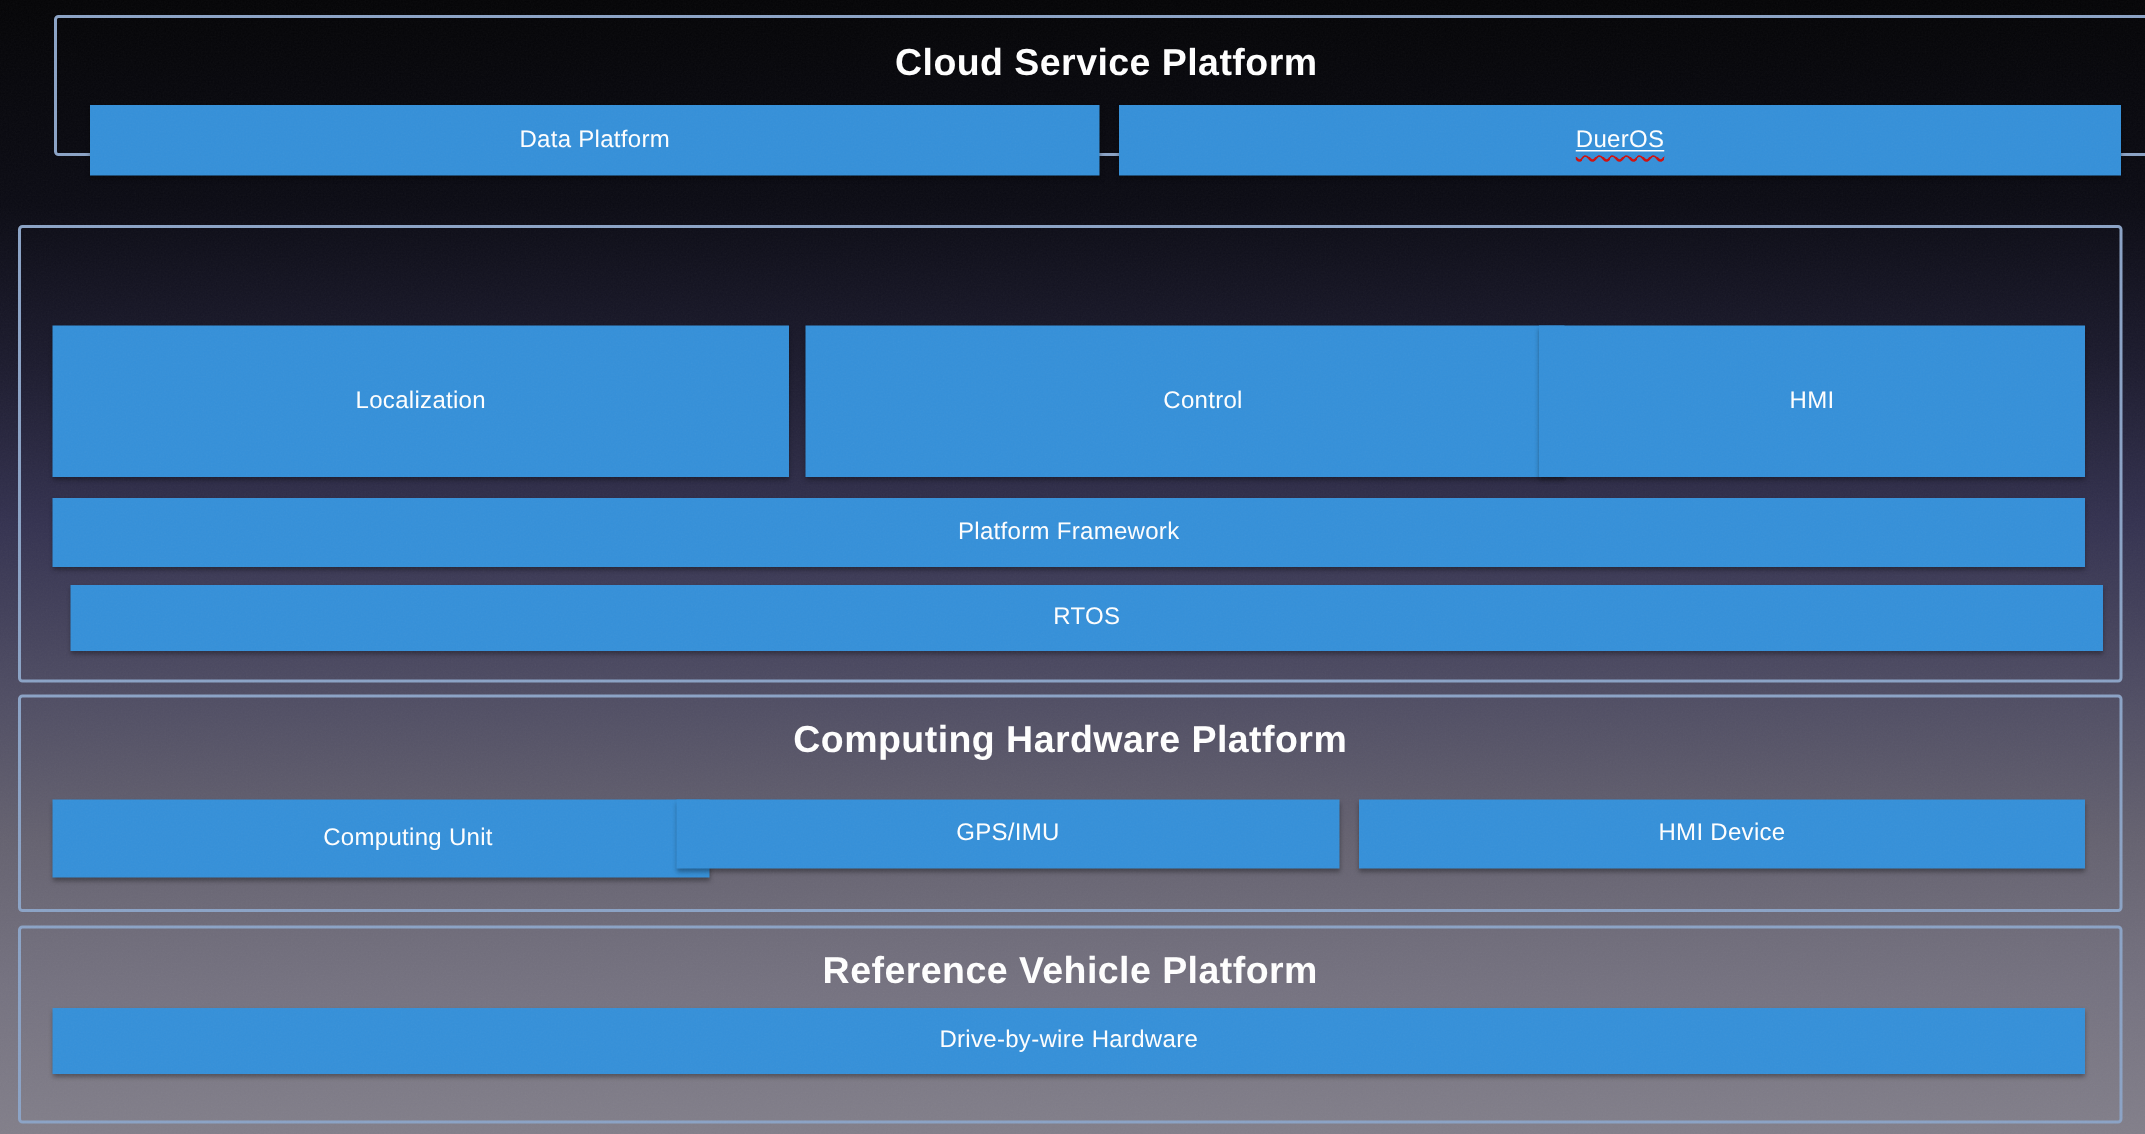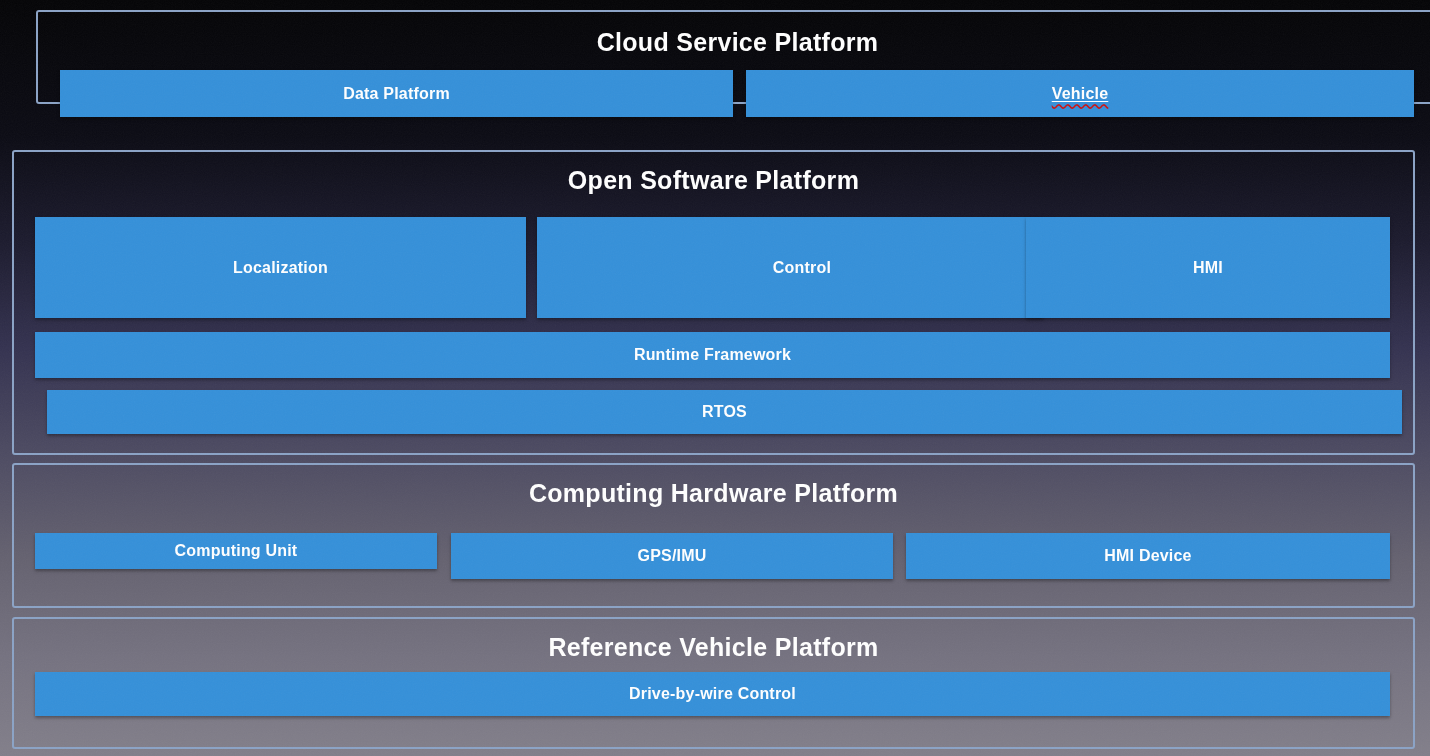--- a/index.html
+++ b/index.html
@@ -45,42 +45,42 @@
     line-height: 28px;
     letter-spacing: 0.3px;
   }
   #sec-cloud .section-title { top: 16px; }
 
   .blue-box {
     position: absolute;
     background: #3590d9;
     color: #ffffff;
     font-size: 16px;
-    font-weight: bold;
+    font-weight: normal;
     display: flex;
     align-items: center;
     justify-content: center;
     text-align: left;
     box-shadow: 0 2px 3px rgba(0,0,0,0.35);
     letter-spacing: 0.2px;
   }
 
   
   #box-data-platform { left: 22px;  top: 58px; width: 673px; height: 47px; }
   #box-dueros        { left: 708px; top: 58px; width: 668px; height: 47px; }
 
   
   #box-localization  { left: 21px;   top: 65px;  width: 491px;  height: 101px; }
   #box-control       { left: 523px;  top: 65px;  width: 482px;  height: 101px; padding-left: 24px; }
   #box-hmi           { left: 1012px; top: 65px;  width: 364px;  height: 101px; }
   #box-runtime       { left: 21px;   top: 180px; width: 1355px; height: 46px; }
   #box-rtos          { left: 21px;   top: 238px; width: 1355px; height: 44px; margin-left: 12px; }
 
   
-  #box-computing-unit { left: 21px;  top: 68px; width: 402px; height: 36px; }
+  #box-computing-unit { left: 21px;  top: 68px; width: 402px; height: 52px; padding-left: 36px; }
   #box-gps-imu        { left: 437px; top: 68px; width: 442px; height: 46px; }
   #box-hmi-device     { left: 892px; top: 68px; width: 484px; height: 46px; }
 
   
   #box-drive-by-wire  { left: 21px; top: 53px; width: 1355px; height: 44px; }
 
   
   .solid-underline {
     text-decoration: underline;
     text-decoration-color: #ffffff;
@@ -104,37 +104,36 @@
 <body>
 
 <div id="stage">
 
   <section class="platform" id="sec-cloud">
     <h2 class="section-title">Cloud Service Platform</h2>
     <div class="blue-box" id="box-data-platform">
       <span>Data Platform</span>
     </div>
     <div class="blue-box" id="box-dueros">
-      <span class="solid-underline"><span class="spellcheck-wavy">Vehicle</span></span>
+      <span class="solid-underline"><span class="spellcheck-wavy">DuerOS</span></span>
     </div>
   </section>
 
   <section class="platform" id="sec-software">
-    <h2 class="section-title">Open Software Platform</h2>
     <div class="blue-box" id="box-localization">
       <span>Localization</span>
     </div>
     <div class="blue-box" id="box-control">
       <span>Control</span>
     </div>
     <div class="blue-box" id="box-hmi">
       <span>HMI</span>
     </div>
     <div class="blue-box" id="box-runtime">
-      <span>Runtime Framework</span>
+      <span>Platform Framework</span>
     </div>
     <div class="blue-box" id="box-rtos">
       <span>RTOS</span>
     </div>
   </section>
 
   <section class="platform" id="sec-hardware">
     <h2 class="section-title">Computing Hardware Platform</h2>
     <div class="blue-box" id="box-computing-unit">
       <span>Computing Unit</span>
@@ -143,21 +142,21 @@
       <span>GPS/IMU</span>
     </div>
     <div class="blue-box" id="box-hmi-device">
       <span>HMI Device</span>
     </div>
   </section>
 
   <section class="platform" id="sec-vehicle">
     <h2 class="section-title">Reference Vehicle Platform</h2>
     <div class="blue-box" id="box-drive-by-wire">
-      <span>Drive-by-wire Control</span>
+      <span>Drive-by-wire Hardware</span>
     </div>
   </section>
 
   <svg class="grain" xmlns="http://www.w3.org/2000/svg">
     <filter id="grain-filter">
       <feTurbulence type="fractalNoise" baseFrequency="0.9" numOctaves="2" stitchTiles="stitch"></feTurbulence>
       <feColorMatrix type="saturate" values="0"></feColorMatrix>
     </filter>
     <rect width="100%" height="100%" filter="url(#grain-filter)" opacity="0.045"></rect>
   </svg>

